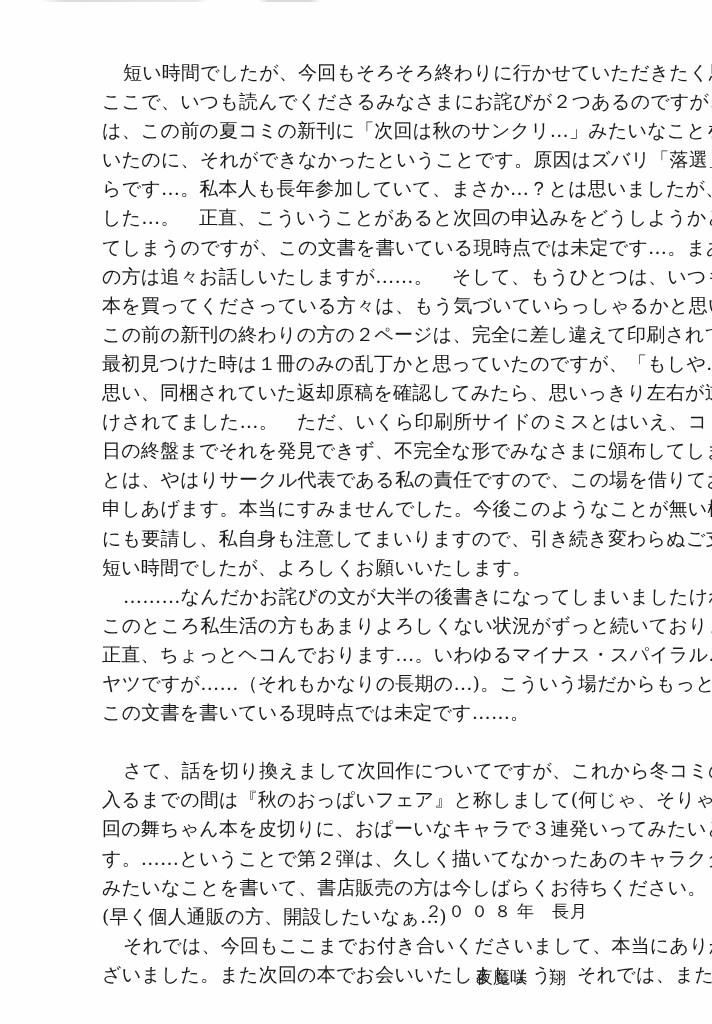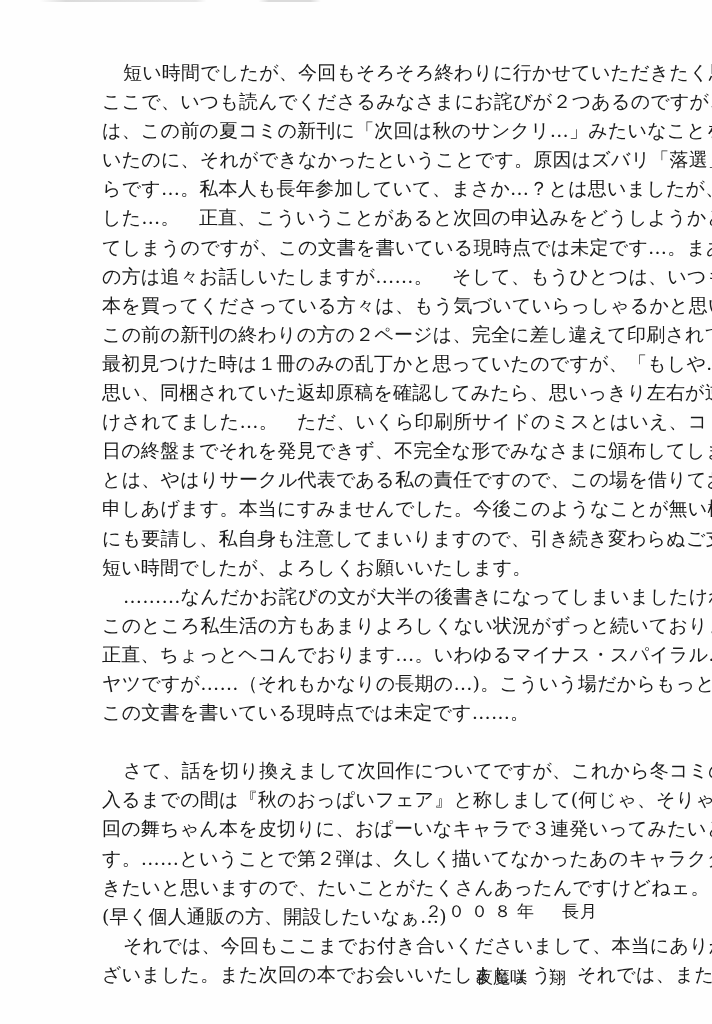--- a/index.html
+++ b/index.html
@@ -22,21 +22,21 @@
     font-size: 19px; line-height: 29.1px; letter-spacing: 0.2px;
   }
   .line { white-space: nowrap; height: 29.1px; }
   .indent { padding-left: 21px; }
   .right { text-align: left; padding-right: 18px; }
   .blank { height: 29.1px; }
   .date {
     position: absolute; left: 425px; top: 900px; font-size: 17px; white-space: nowrap;
     letter-spacing: 6px;
   }
-  .date .month { margin-left: 22px; letter-spacing: 1px; }
+  .date .month { margin-left: 12px; letter-spacing: 1px; }
   .author {
     position: absolute; left: 476px; top: 947px; font-size: 17px; white-space: nowrap; margin-top: 19px;
   }
   .author .given { margin-left: 22px; }
 </style>
 </head>
 <body>
 
 <div class="page">
   <div class="topline"></div>
@@ -63,21 +63,21 @@
       <div class="line indent">………なんだかお詫びの文が大半の後書きになってしまいましたけれども、</div>
       <div class="line">このところ私生活の方もあまりよろしくない状況がずっと続いておりまして、</div>
       <div class="line">正直、ちょっとヘコんでおります…。いわゆるマイナス・スパイラル…という</div>
       <div class="line">ヤツですが……（それもかなりの長期の…)。こういう場だからもっとお話しし</div>
       <div class="line">この文書を書いている現時点では未定です……。</div>
       <div class="line blank"></div>
       <div class="line indent">さて、話を切り換えまして次回作についてですが、これから冬コミの準備に</div>
       <div class="line">入るまでの間は『秋のおっぱいフェア』と称しまして(何じゃ、そりゃ?)、今</div>
       <div class="line">回の舞ちゃん本を皮切りに、おぱーいなキャラで３連発いってみたいと思いま</div>
       <div class="line">す。……ということで第２弾は、久しく描いてなかったあのキャラクターでい</div>
-      <div class="line">きたいと思いますので、たいことがたくさんあったんですけどねェ。</div>
+      <div class="line">みたいなことを書いて、書店販売の方は今しばらくお待ちください。</div>
       <div class="line right">(早く個人通販の方、開設したいなぁ…)</div>
       <div class="line indent">それでは、今回もここまでお付き合いくださいまして、本当にありがとうご</div>
       <div class="line">ざいました。また次回の本でお会いいたしましょう。 それでは、またッ!!</div>
     </div>
 
   <div class="date">
     <span>２００８年</span><span class="month">長月</span>
   </div>
 
   <div class="author">

